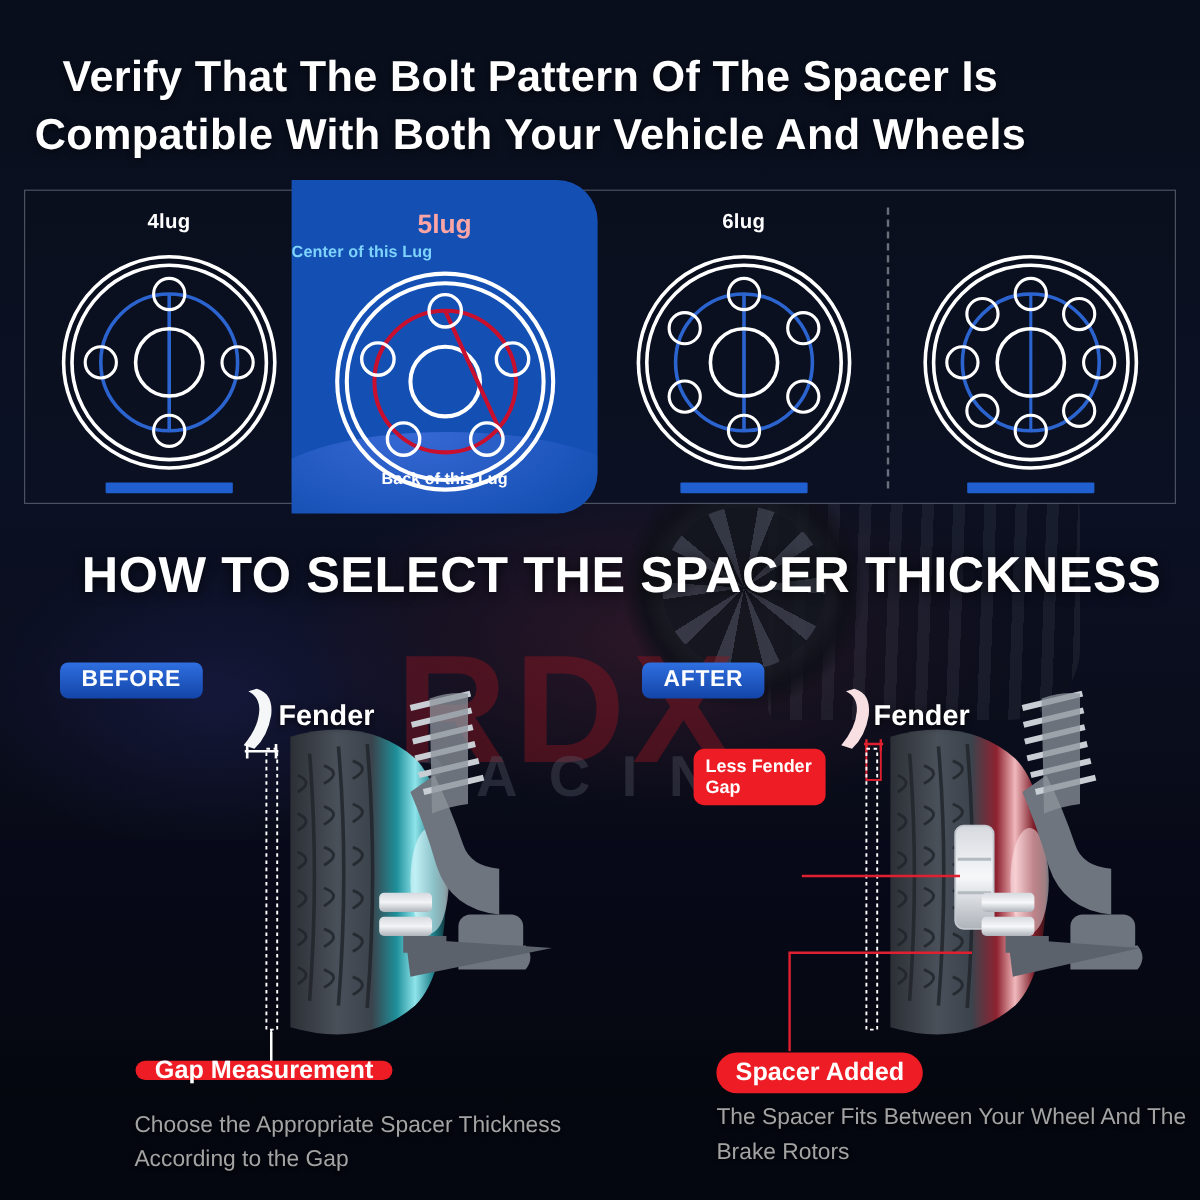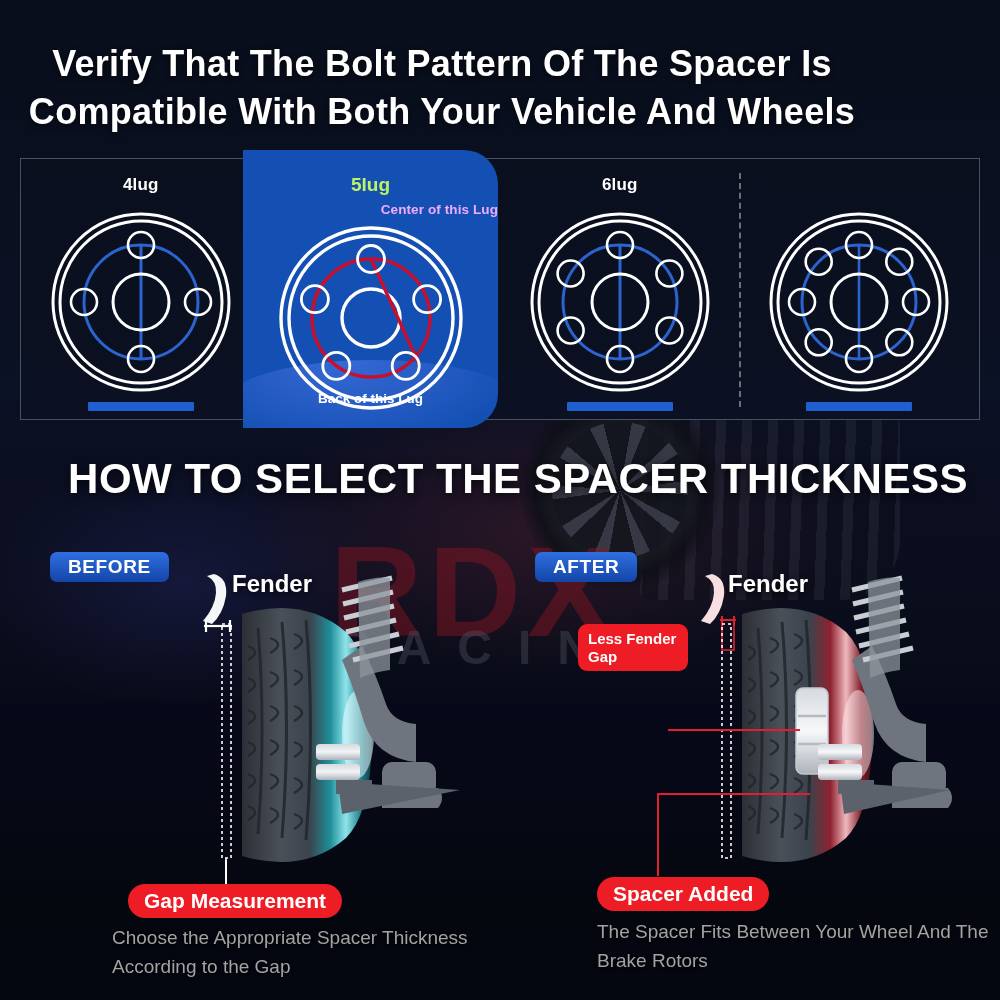--- a/index.html
+++ b/index.html
@@ -129,25 +129,25 @@
     border-radius:0 34px 34px 0;
     overflow:hidden;
   }
   .lug-card-hl .hl-wave{
     position:absolute; left:-20px; bottom:-22px; width:300px; height:90px;
     background:radial-gradient(ellipse at 40% 0%, rgba(58,106,214,.95) 0%, rgba(20,80,180,0) 70%);
     border-radius:50%;
   }
   .hl-title{
     position:absolute; left:0; top:24px; width:100%;
-    text-align:center; color:#bef264; font-size:19px; font-weight:bold;
+    text-align:center; color:#fca5a5; font-size:22px; font-weight:bold;
   }
   .hl-note-top{
     position:absolute; left:0; top:52px; width:100%;
-    text-align:right; color:#f0abfc; font-size:13.5px; font-weight:bold;
+    text-align:left; color:#7dd3fc; font-size:13.5px; font-weight:bold;
     letter-spacing:.1px;
   }
   .hl-note-bot{
     position:absolute; left:0; bottom:22px; width:100%;
     text-align:center; color:#fff; font-size:13.5px; font-weight:bold;
   }
 
   
   .mid-title{
     position:absolute; left:0; top:455px; width:1000px; text-align:center;
@@ -168,35 +168,36 @@
     border-radius:7px; color:#fff; font-size:19px; font-weight:bold;
     letter-spacing:.6px;
     background:linear-gradient(180deg,#2f6fe0 0%,#1345a8 100%);
   }
   #badge-before{ left:50px; top:552px; }
   #badge-after { left:535px; top:552px; }
 
   .fender-label{
     position:absolute; color:#fff; font-size:24px; font-weight:bold;
     text-shadow:0 2px 6px rgba(0,0,0,.8);
+    margin-top:13px;
   }
   #fender-before{ left:232px; top:570px; }
   #fender-after { left:728px; top:570px; }
 
   .red-pill{
     position:absolute; background:#ee1c24; color:#fff;
     border-radius:10px; font-weight:bold;
     display:flex; align-items:center;
   }
   #pill-less-gap{
     left:578px; top:624px; width:110px; padding:6px 10px;
     font-size:15px; line-height:1.18; border-radius:9px;
   }
   #pill-gap-measure{
-    left:128px; top:884px; height:34px; padding:0 16px;
+    left:113px; top:884px; height:16px; padding:0 16px;
     font-size:21px; border-radius:17px;text-align:right;
   }
   #pill-spacer-added{
     left:597px; top:877px; height:34px; padding:0 16px;
     font-size:21px; border-radius:17px;
   }
   .caption{
     position:absolute; color:#a3a3a3; font-size:19px; line-height:1.5;
     text-shadow:0 1px 3px rgba(0,0,0,.8);
   }

